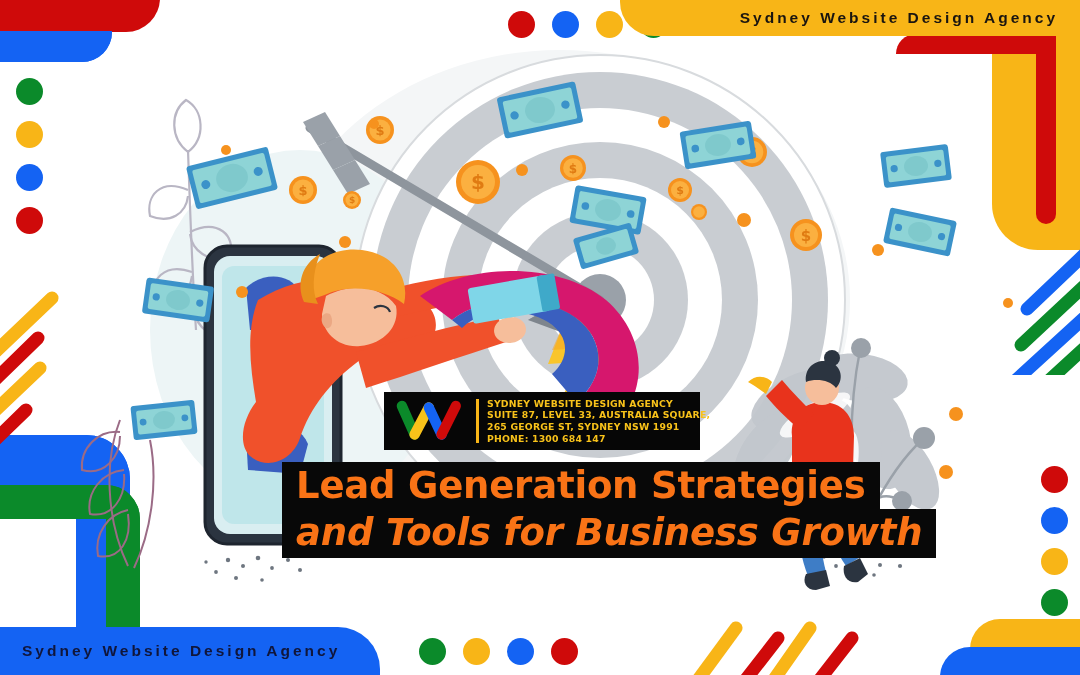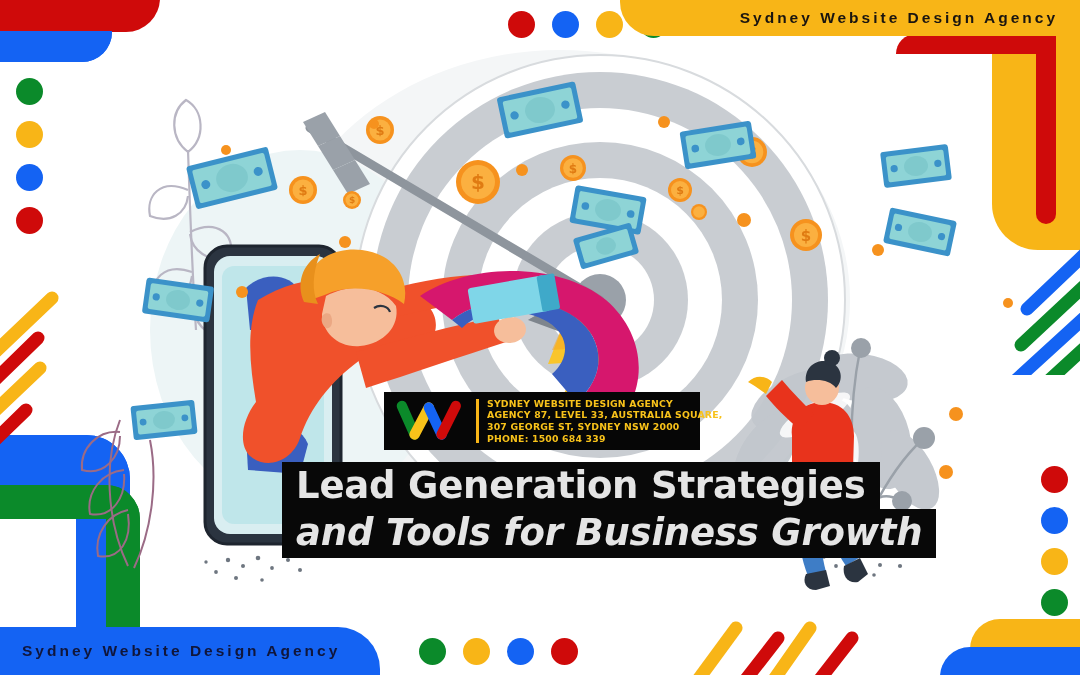--- a/index.html
+++ b/index.html
@@ -51,21 +51,21 @@
       display:flex;align-items:center;padding:0 8px;box-sizing:border-box;z-index:40;}
   .logo-mark{width:80px;height:46px;flex:0 0 auto;}
   .logo-div{width:3px;height:44px;background:#F8B517;margin:0 8px 0 4px;flex:0 0 auto;}
   .logo-lines{display:flex;flex-direction:column;justify-content:center;gap:0px;}
   .logo-lines div{font-family:"DejaVu Sans",sans-serif;font-size:9.3px;font-weight:700;
       color:#F8C21A;letter-spacing:0.2px;line-height:11.6px;white-space:nowrap;
       transform:scaleX(1.0);}
 
   
   .title-wrap{position:absolute;left:282px;top:462px;z-index:45;}
-  .title-line{background:#080808;color:#e5e5e5;font-family:"DejaVu Sans",sans-serif;
+  .title-line{background:#080808;color:#f97316;font-family:"DejaVu Sans",sans-serif;
       font-weight:700;font-size:37px;line-height:44px;letter-spacing:-0.2px;
       padding:2px 14px 3px 14px;display:inline-block;white-space:nowrap;}
   .t2{margin-top:-2px;font-style:italic;}
 </style>
 </head>
 <body>
 
 <div id="stage">
 
   <div class="deco tl-red2"></div>
@@ -492,23 +492,23 @@
       <g stroke-linecap="round" stroke-linejoin="round" fill="none" stroke-width="13">
         <path d="M12 10 L28 46" stroke="#0B8A2A"></path>
         <path d="M28 46 L46 12" stroke="#F8C21A"></path>
         <path d="M46 12 L62 46" stroke="#1463F3"></path>
         <path d="M62 46 L80 10" stroke="#CF0A0A"></path>
       </g>
     </svg>
     <div class="logo-div"></div>
     <div class="logo-lines">
       <div>SYDNEY WEBSITE DESIGN AGENCY</div>
-      <div>AGENCY 87, LEVEL 33, AUSTRALIA SQUARE,</div>
-      <div>307 GEORGE ST, SYDNEY NSW 2000</div>
-      <div>PHONE: 1500 684 339</div>
+      <div>SUITE 87, LEVEL 33, AUSTRALIA SQUARE,</div>
+      <div>265 GEORGE ST, SYDNEY NSW 1991</div>
+      <div>PHONE: 1300 684 147</div>
     </div>
   </div>
 
   <div class="title-wrap">
     <div class="title-line">Lead Generation Strategies</div>
     <div class="title-line t2">and Tools for Business Growth</div>
   </div>
 
 </div>
 

